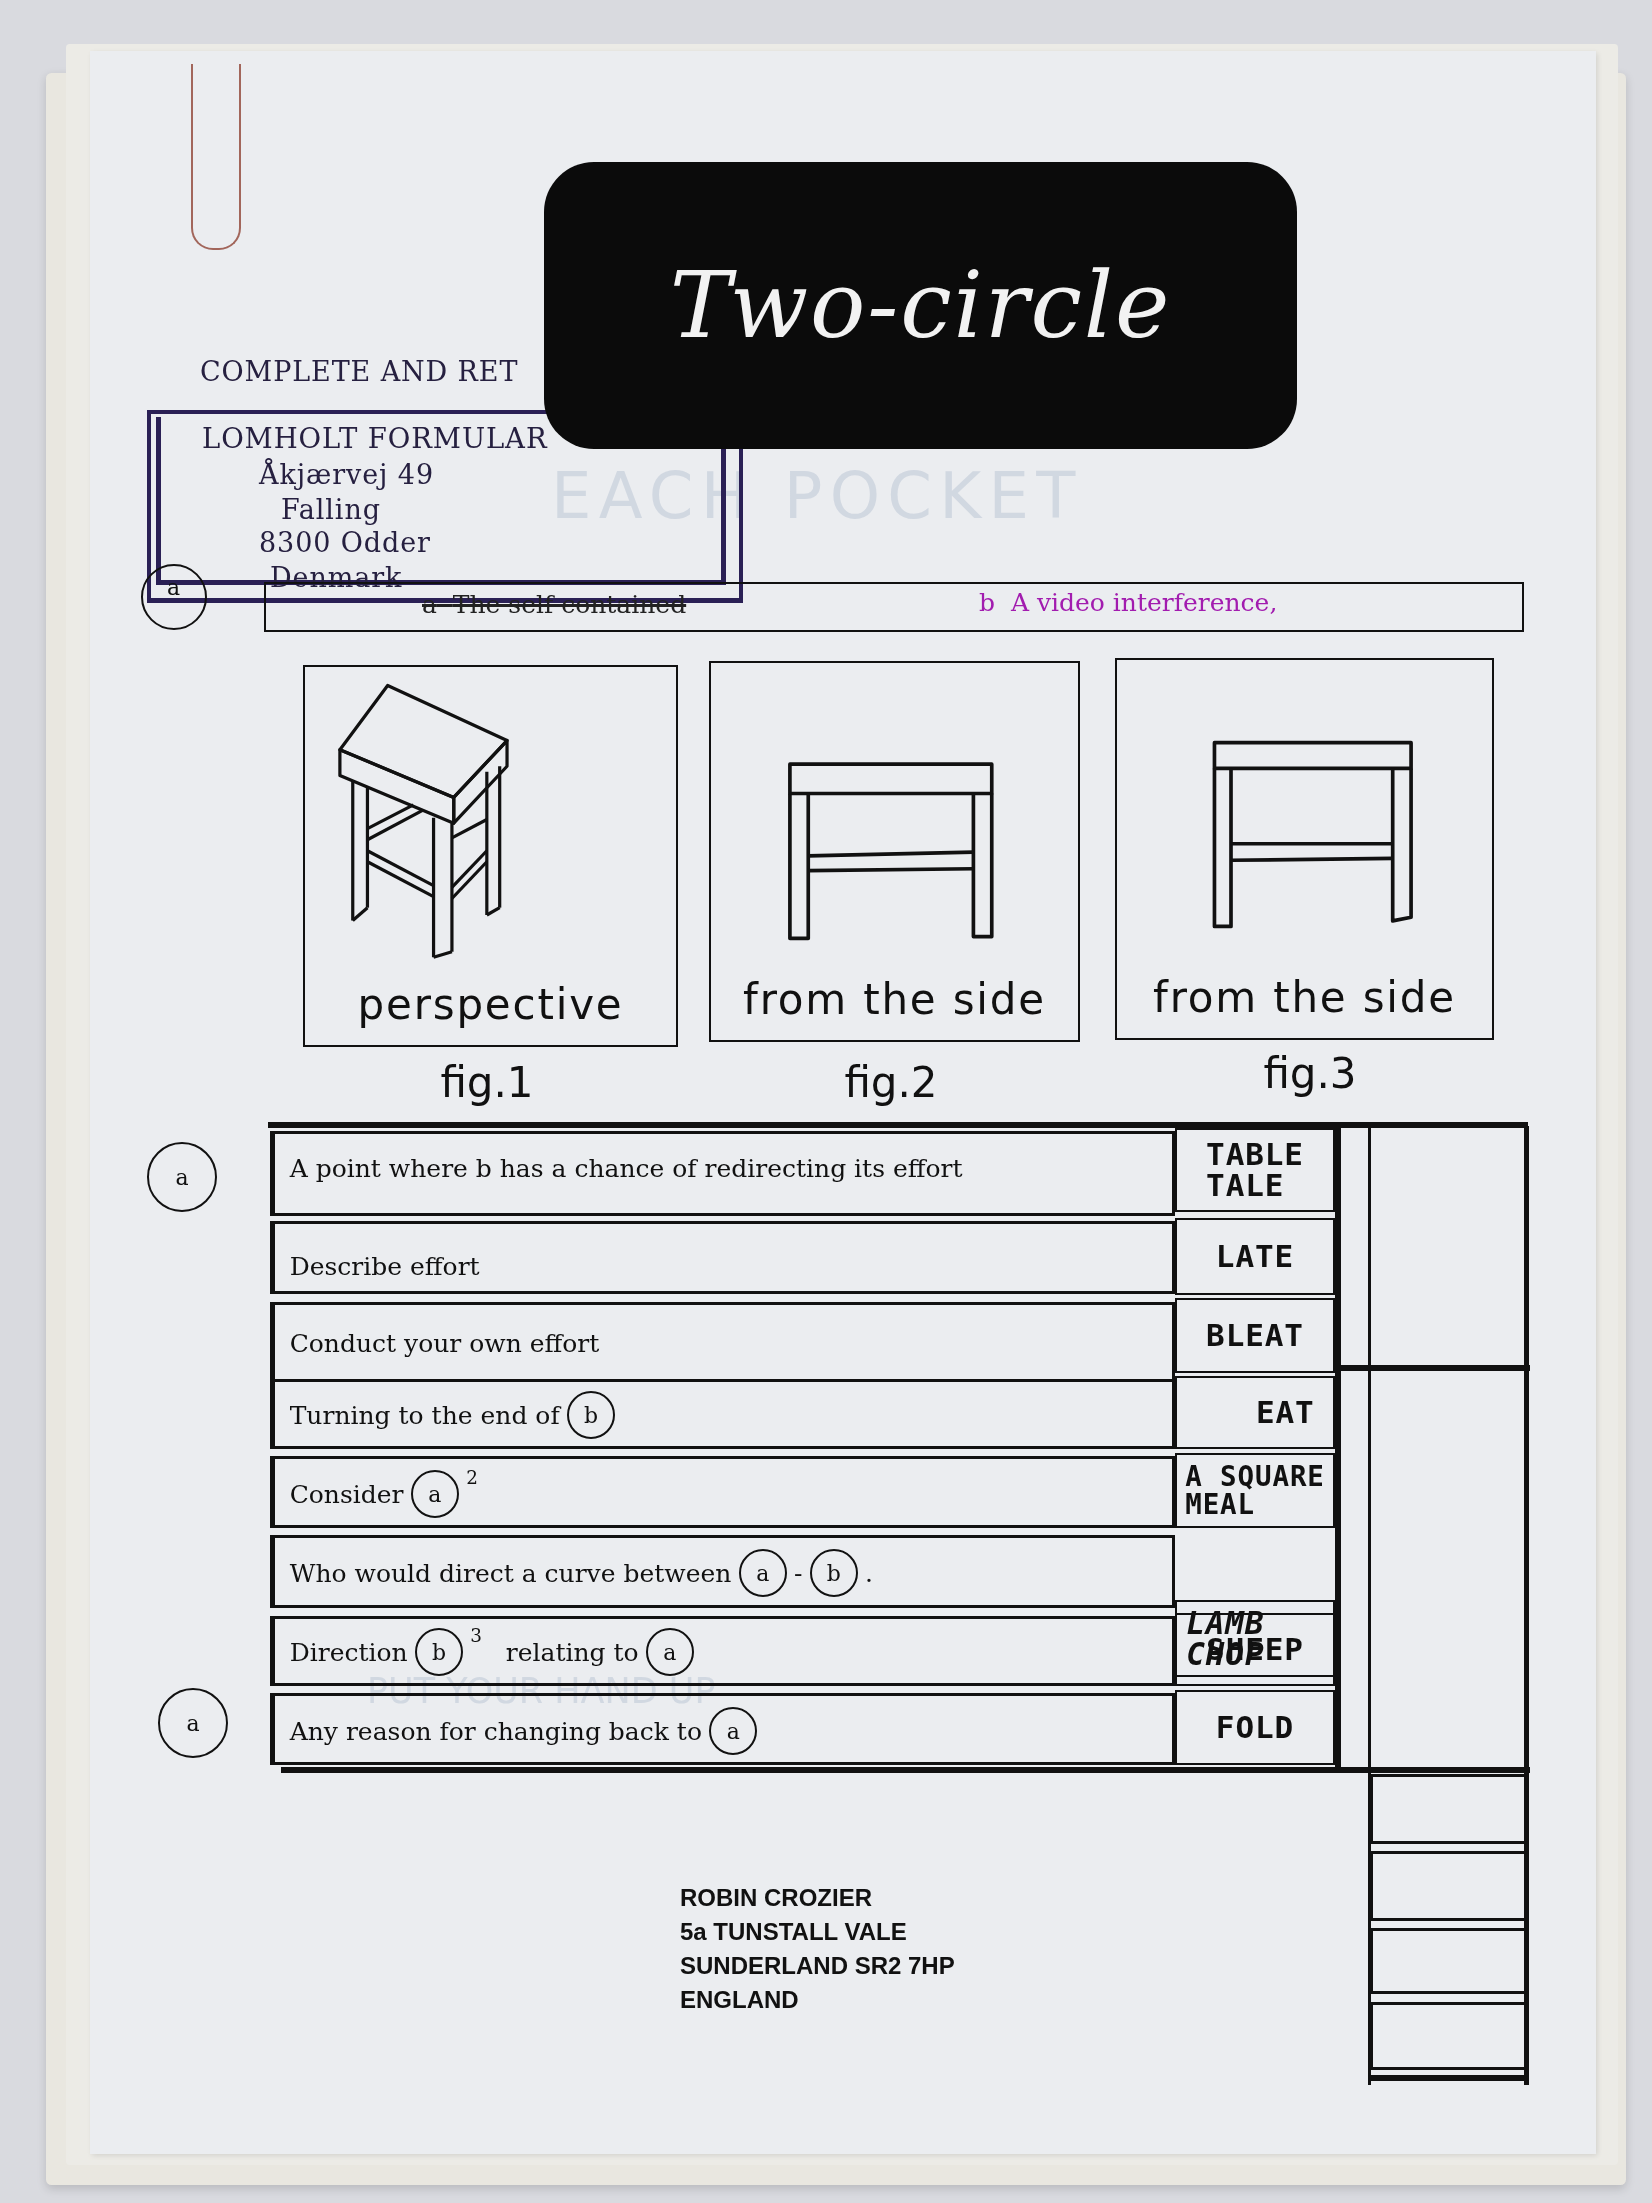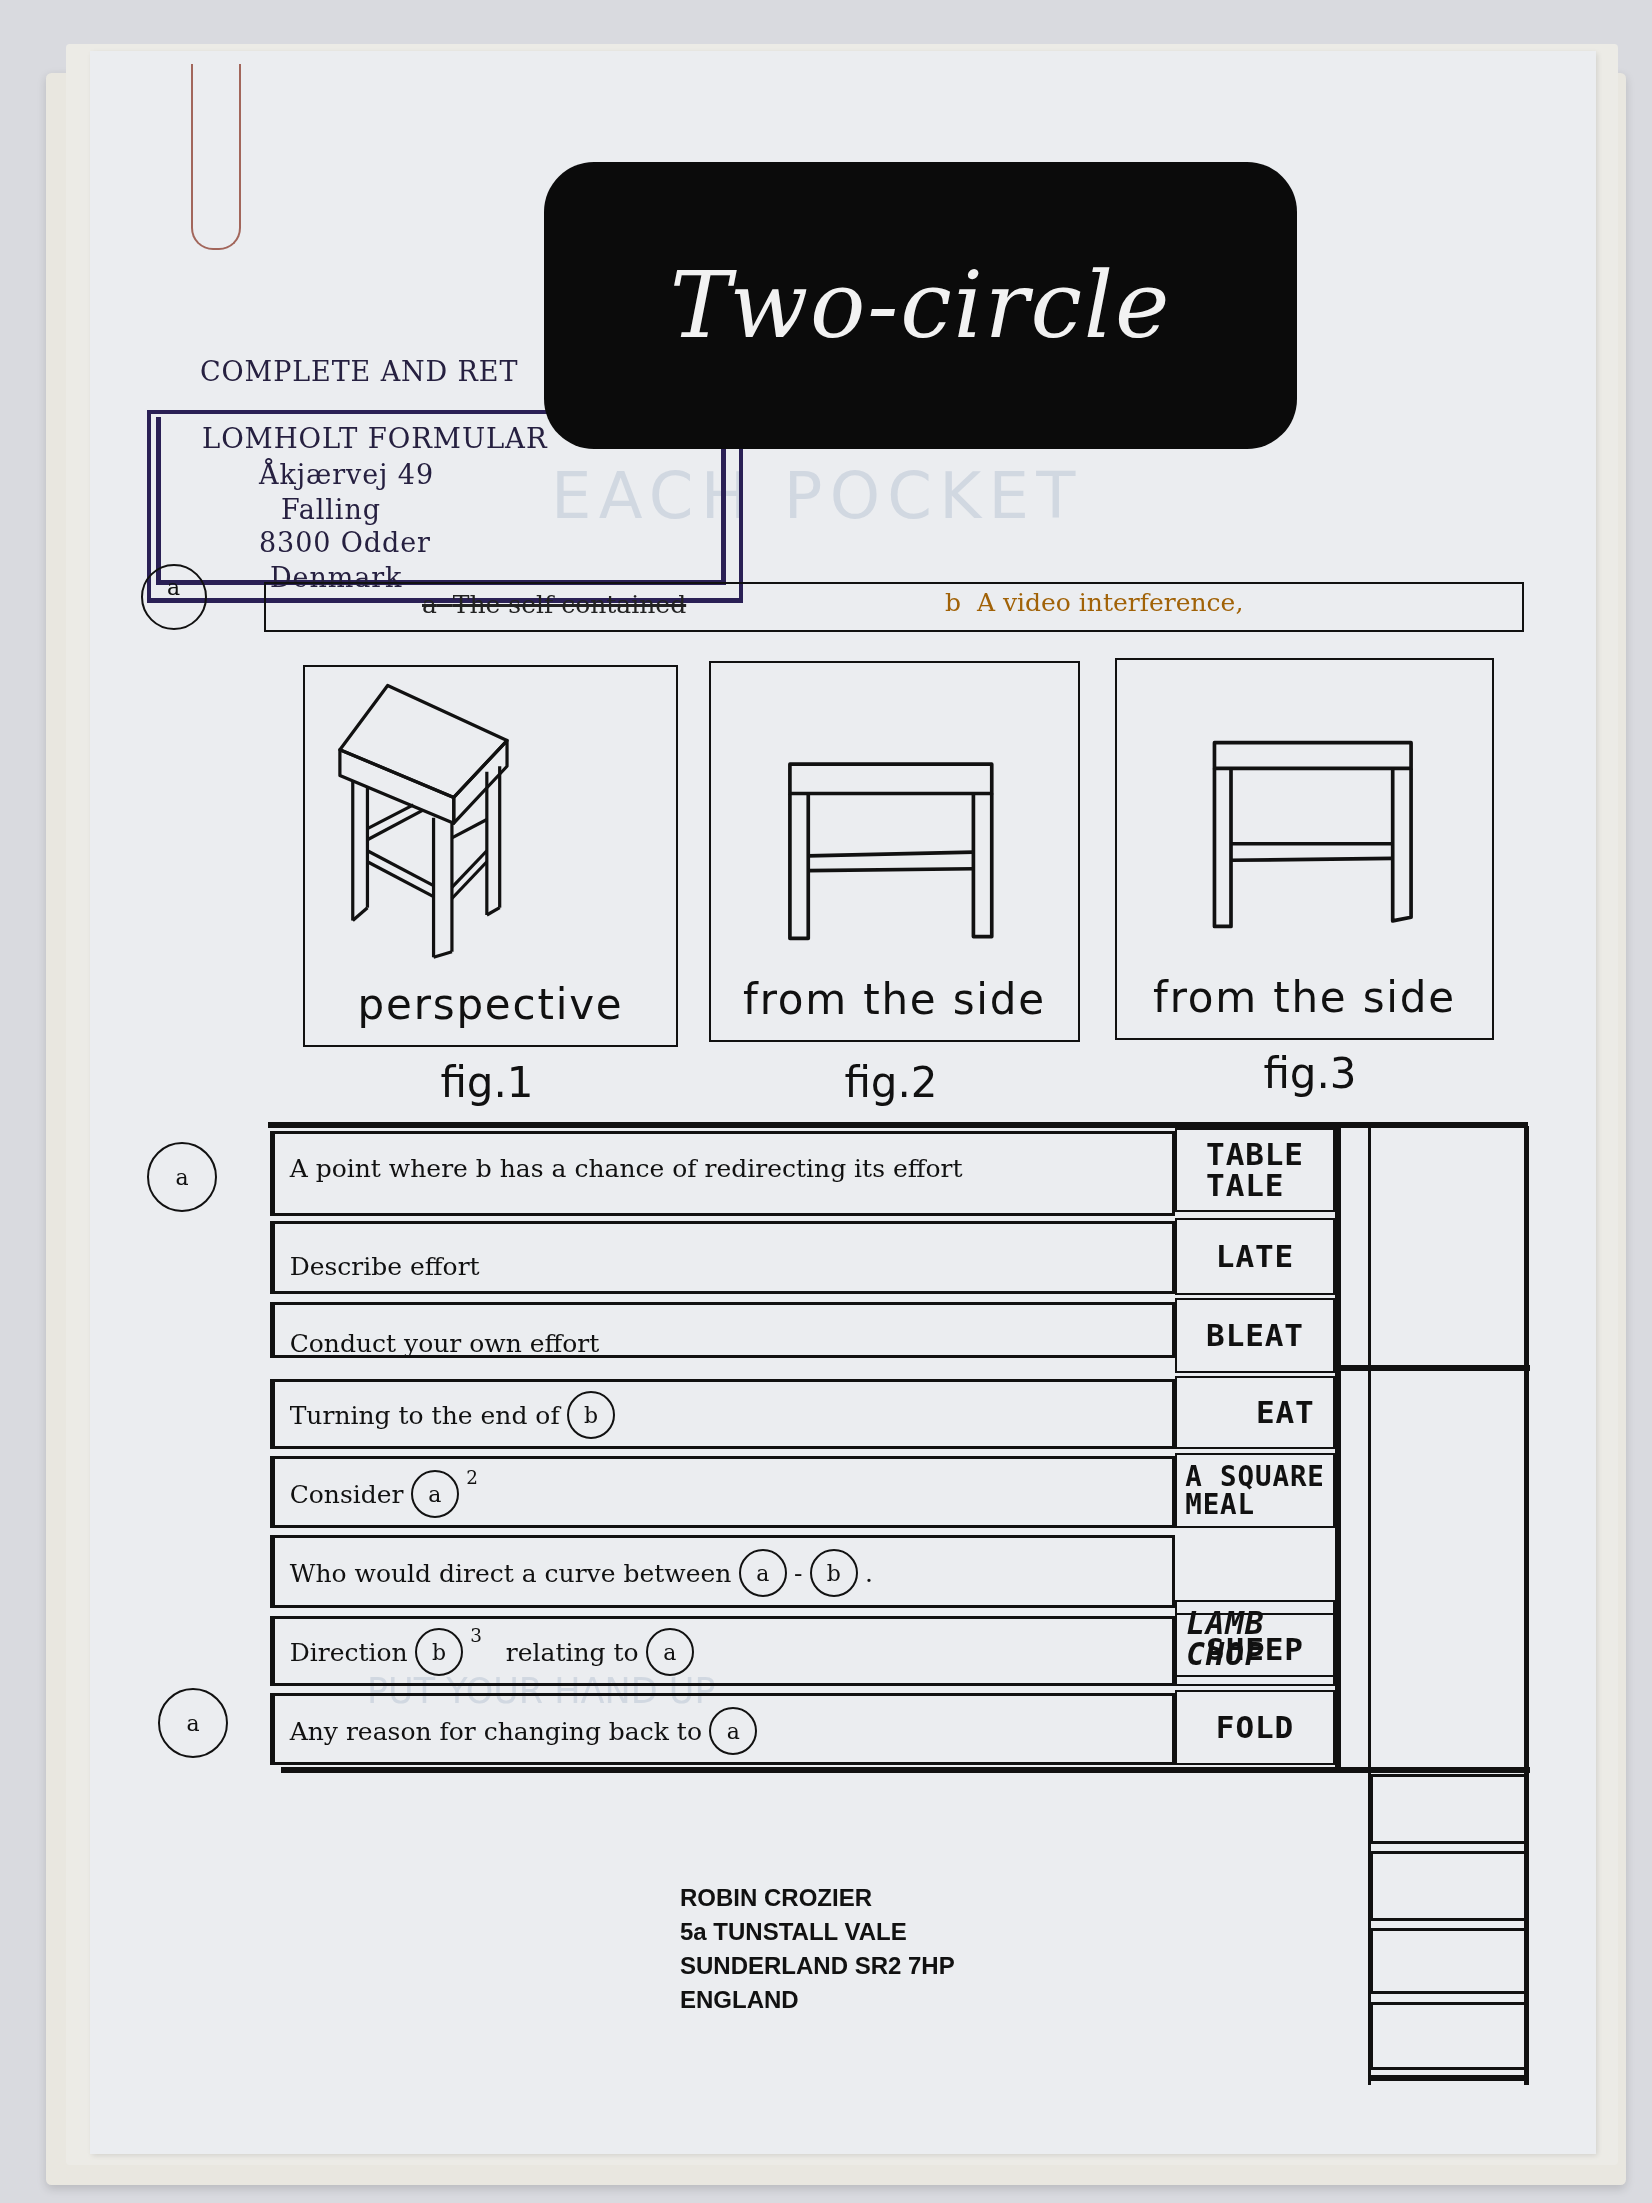--- a/index.html
+++ b/index.html
@@ -63,21 +63,21 @@
   .circle {
     position:absolute; border:2.8px solid #111; border-radius:50%;
     display:flex; align-items:center; justify-content:center;
     font-family:"DejaVu Serif", serif; font-size:22px; color:#111; background:transparent;
   }
   .defs-bar {
     position:absolute; left:264px; top:582px; width:1256px; height:46px;
     border:2.8px solid #111; border-left-width:2.8px;
   }
   .def-a { position:absolute; left:422px; top:590px; font-size:25px; color:#222; text-decoration:line-through; text-decoration-thickness:2.8px; }
-  .def-b { position:absolute; left:945px; top:588px; font-size:25px; color:#a16207; }
+  .def-b { position:absolute; left:979px; top:588px; font-size:25px; color:#a21caf; }
   
   .fig-box {
     position:absolute; border:2.8px solid #111; background:transparent;
   }
   .fig-caption-in {
     position:absolute; left:0; right:0; bottom:16.5px; text-align:center;
     font-family:"DejaVu Sans", sans-serif; font-size:42px; letter-spacing:1.8px; color:#111;
   }
   .fig-label {
     position:absolute; font-family:"DejaVu Sans", sans-serif; font-size:42px; color:#111; text-align:center;
@@ -225,21 +225,21 @@
   <div class="row-text" style="top:20px;">A point where  b  has a chance of redirecting its effort</div>
 </div>
 <div class="ans-cell" style="top:1128px;height:84px;">TABLE
 TALE</div>
 
 <div class="row" style="top:1221px;height:73px;">
   <div class="row-text" style="top:27.5px;">Describe effort</div>
 </div>
 <div class="ans-cell" style="top:1218px;height:77px;">LATE</div>
 
-<div class="row" style="top:1302px;height:56px;">
+<div class="row" style="top:1302px;height:80px;">
   <div class="row-text" style="top:24px;">Conduct your own effort</div>
 </div>
 <div class="ans-cell" style="top:1298px;height:75px;">BLEAT</div>
 
 <div class="row" style="top:1379px;height:70px;">
   <div class="row-text" style="top:9.2px;">
     <span>Turning to the end of</span>
     <span class="inline-circle">b</span>
   </div>
 </div>

